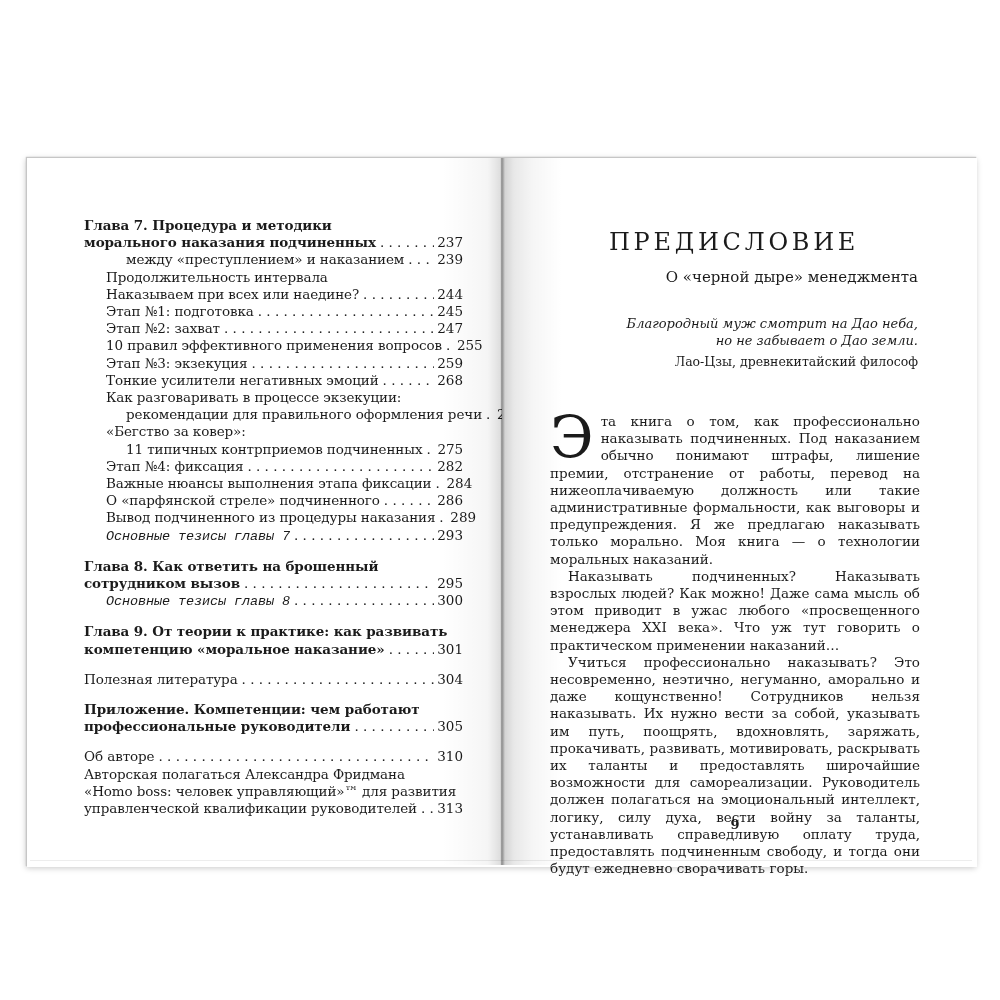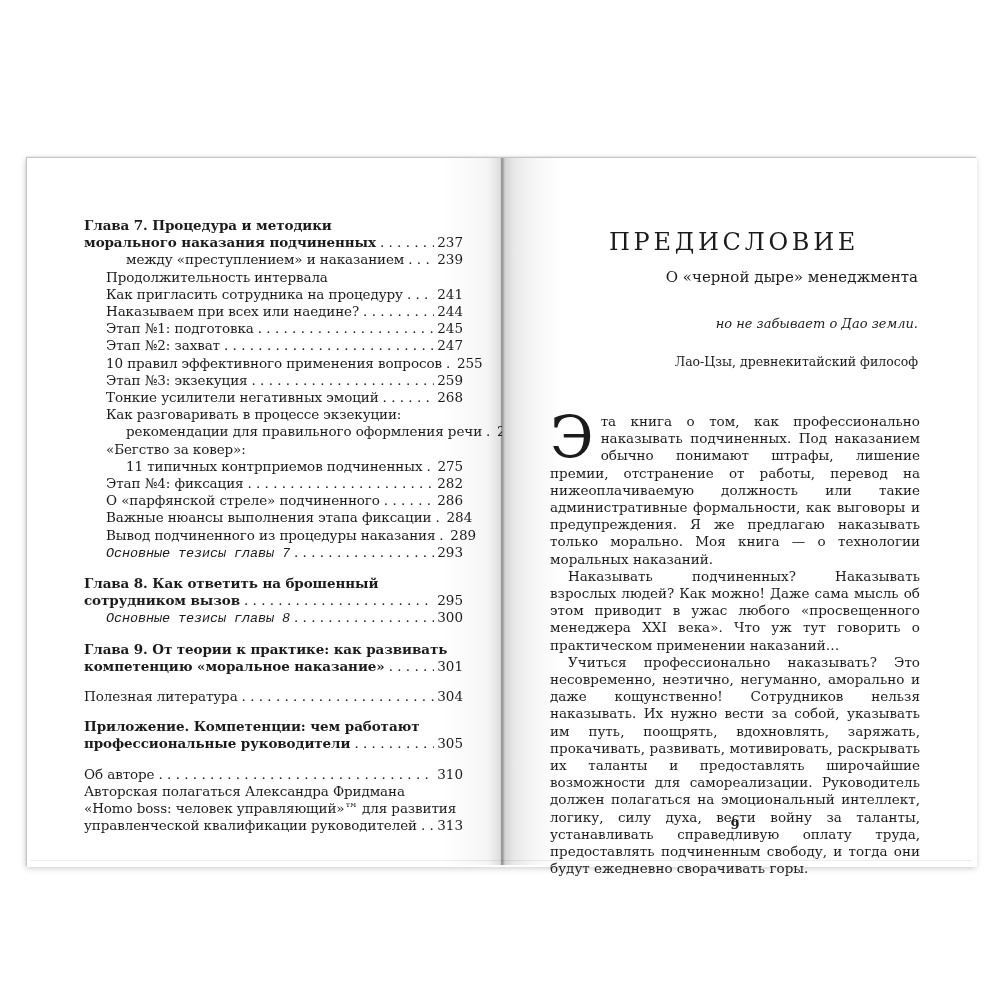--- a/index.html
+++ b/index.html
@@ -77,25 +77,20 @@
           </div>
           <div class="toc-row ind-2">
             <span class="toc-label">между «преступлением» и наказанием</span>
             <span class="toc-dots"></span>
             <span class="toc-num">239</span>
           </div>
           <div class="toc-row ind-1">
             <span class="toc-label">Продолжительность интервала</span>
           </div>
           <div class="toc-row ind-1">
-            <span class="toc-label">Как пригласить сотрудника на процедуру</span>
-            <span class="toc-dots"></span>
-            <span class="toc-num">241</span>
-          </div>
-          <div class="toc-row ind-1">
             <span class="toc-label">Наказываем при всех или наедине?</span>
             <span class="toc-dots"></span>
             <span class="toc-num">244</span>
           </div>
           <div class="toc-row ind-1">
             <span class="toc-label">Этап №1: подготовка</span>
             <span class="toc-dots"></span>
             <span class="toc-num">245</span>
           </div>
           <div class="toc-row ind-1">
@@ -133,28 +128,28 @@
             <span class="toc-label">11 типичных контрприемов подчиненных</span>
             <span class="toc-dots"></span>
             <span class="toc-num">275</span>
           </div>
           <div class="toc-row ind-1">
             <span class="toc-label">Этап №4: фиксация</span>
             <span class="toc-dots"></span>
             <span class="toc-num">282</span>
           </div>
           <div class="toc-row ind-1">
+            <span class="toc-label">Важные нюансы выполнения этапа фиксации</span>
+            <span class="toc-dots"></span>
+            <span class="toc-num">284</span>
+          </div>
+          <div class="toc-row ind-1">
             <span class="toc-label">О «парфянской стреле» подчиненного</span>
             <span class="toc-dots"></span>
             <span class="toc-num">286</span>
-          </div>
-          <div class="toc-row ind-1">
-            <span class="toc-label">Важные нюансы выполнения этапа фиксации</span>
-            <span class="toc-dots"></span>
-            <span class="toc-num">284</span>
           </div>
           <div class="toc-row ind-1">
             <span class="toc-label">Вывод подчиненного из процедуры наказания</span>
             <span class="toc-dots"></span>
             <span class="toc-num">289</span>
           </div>
           <div class="toc-row ind-1 italic">
             <span class="toc-label">Основные тезисы главы 7</span>
             <span class="toc-dots"></span>
             <span class="toc-num">293</span>
@@ -219,20 +214,21 @@
             <span class="toc-dots"></span>
             <span class="toc-num">313</span>
           </div>
         </div>
       </div>
   </div>
   <div class="page page-right">
     <div class="kicker">ПРЕДИСЛОВИЕ</div>
     <div class="pref-title">О «черной дыре» менеджмента</div>
     <div class="epigraph">
+      <div>Благородный муж смотрит на Дао неба,</div>
       <div>но не забывает о Дао земли.</div>
     </div>
     <div class="epigraph-author">Лао-Цзы, древнекитайский философ</div>
     <div class="pref-body">
         <p class="para"><span class="dropcap">Э</span><span>та книга о том, как профессионально наказывать подчиненных. Под наказанием обычно понимают штрафы, лишение премии, отстранение от работы, перевод на нижеоплачиваемую должность или такие административные формальности, как выговоры и предупреждения. Я же предлагаю наказывать только </span><span class="it">морально</span><span>. Моя книга — о технологии моральных наказаний.</span></p>
         <p class="para"><span>Наказывать подчиненных? Наказывать взрослых людей? Как можно! Даже сама мысль об этом приводит в ужас любого «просвещенного менеджера XXI века». Что уж тут говорить о практическом применении наказаний…</span></p>
         <p class="para"><span>Учиться профессионально наказывать? Это несовременно, неэтично, негуманно, аморально и даже кощунственно! Сотрудников нельзя наказывать. Их нужно вести за собой, указывать им путь, поощрять, вдохновлять, заряжать, прокачивать, развивать, мотивировать, раскрывать их таланты и предоставлять широчайшие возможности для самореализации. Руководитель должен полагаться на эмоциональный интеллект, логику, силу духа, вести войну за таланты, устанавливать справедливую оплату труда, предоставлять подчиненным свободу, и тогда они будут ежедневно сворачивать горы.</span></p>
       </div>
     <div class="pagenum">9</div>
   </div>

